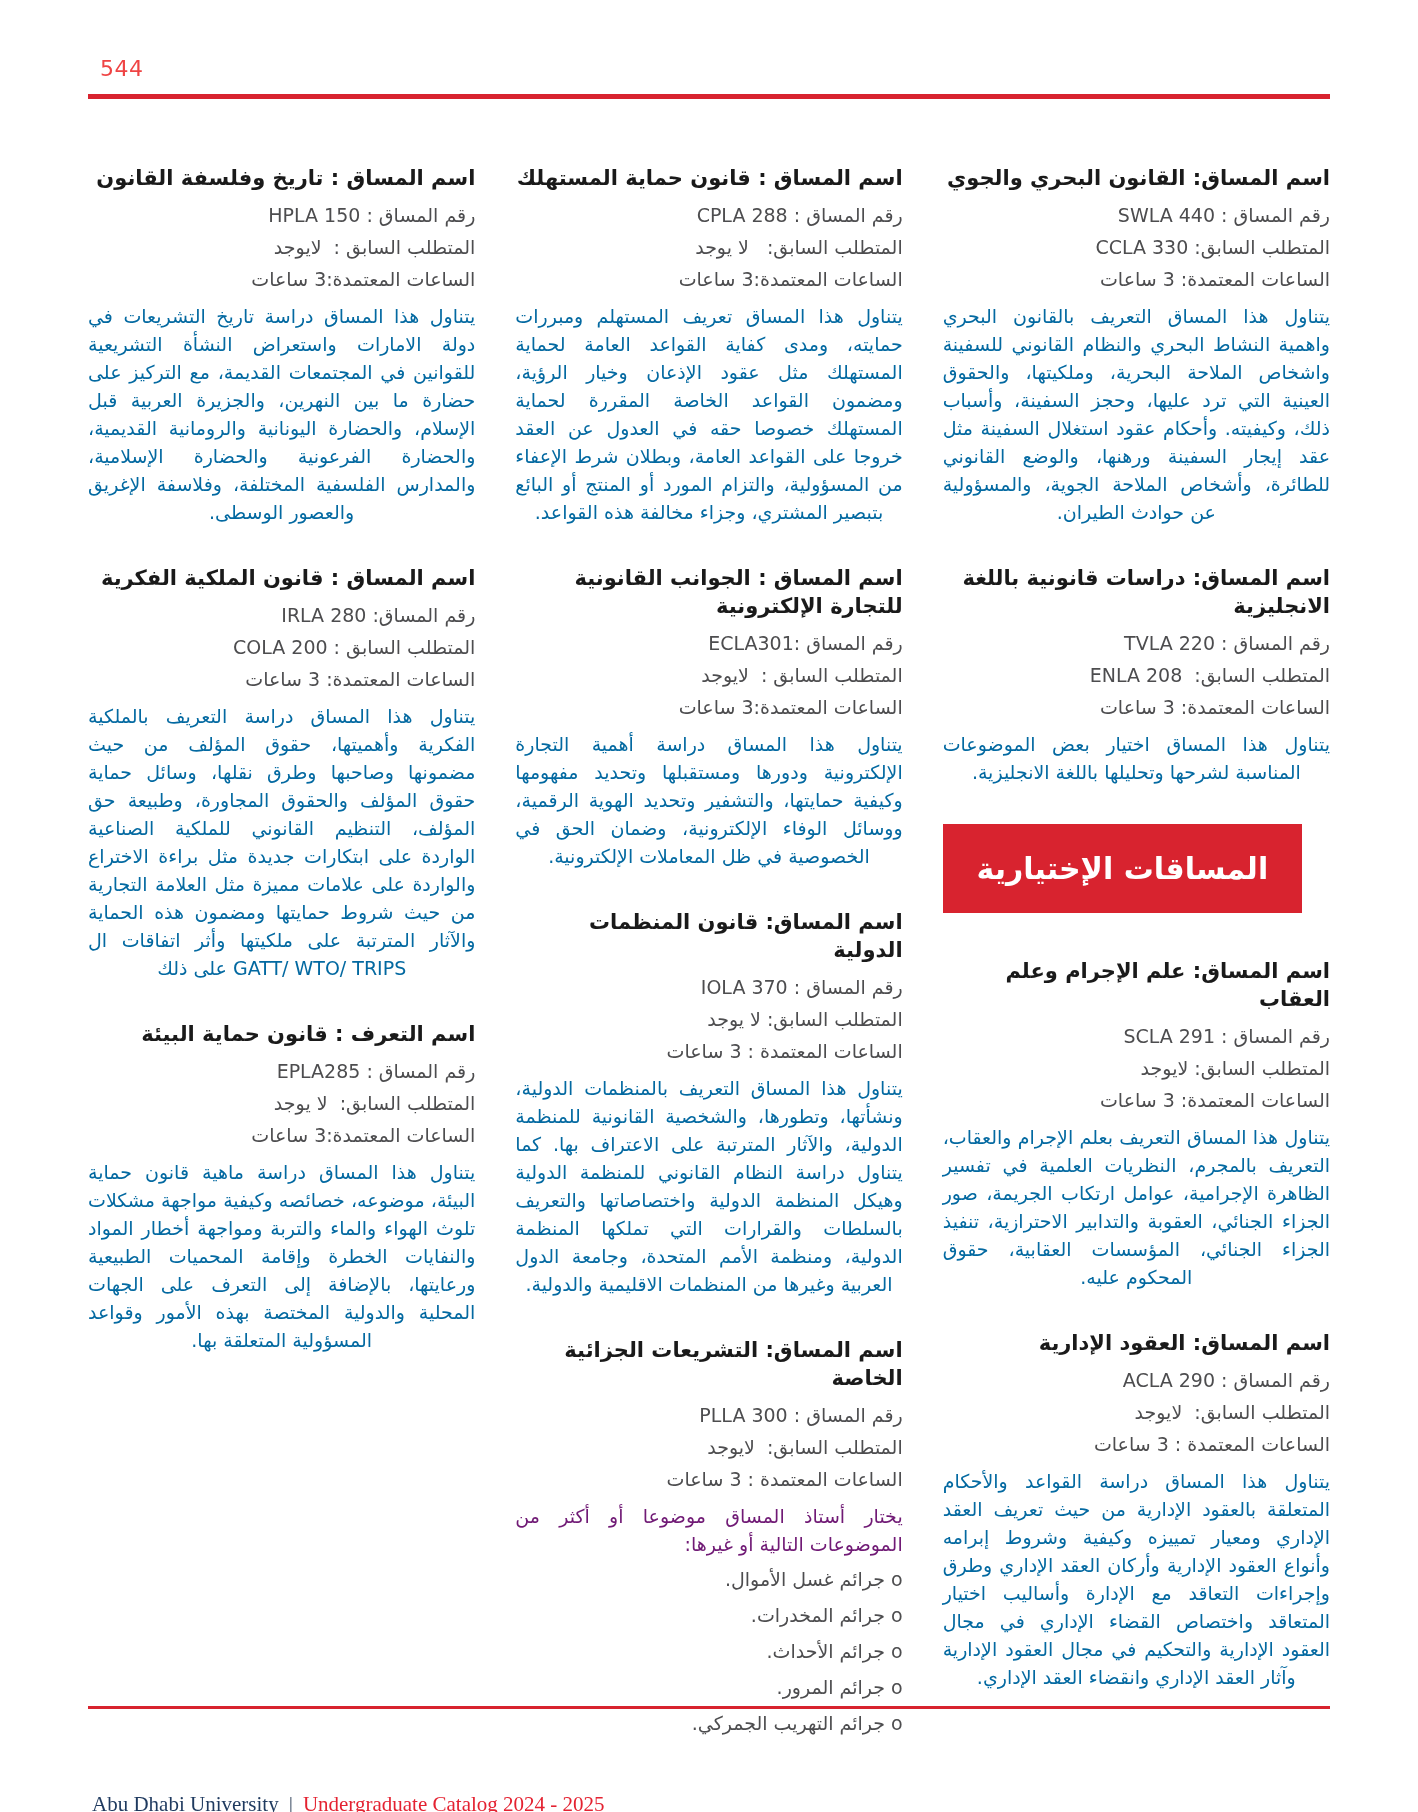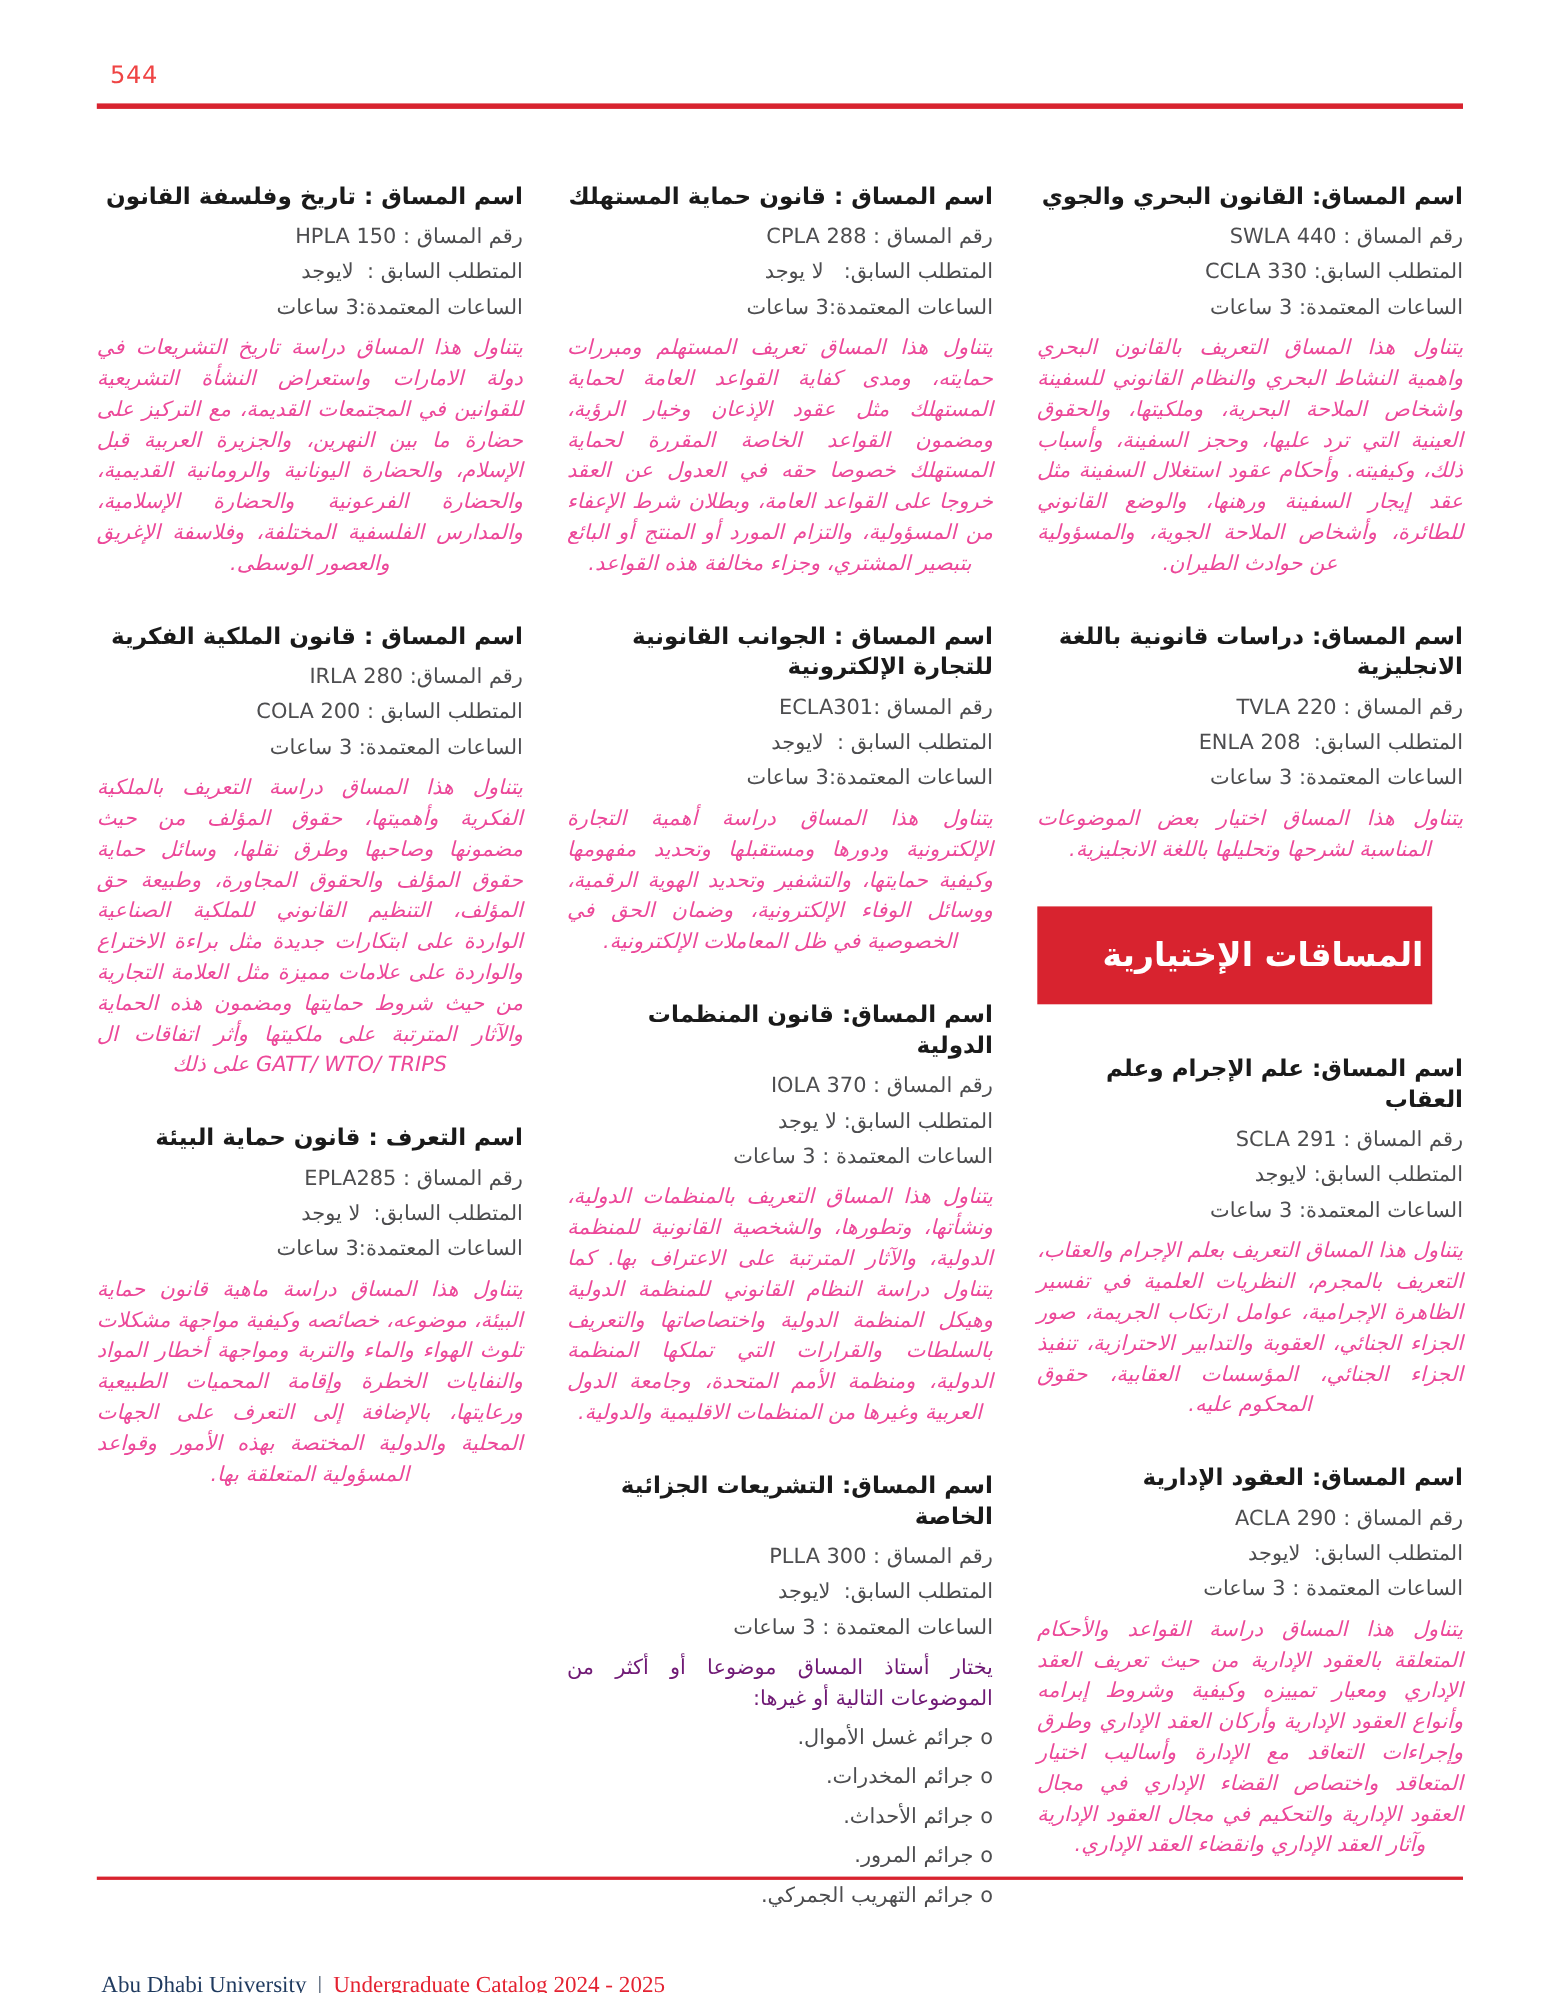--- a/index.html
+++ b/index.html
@@ -26,34 +26,34 @@
   .course { margin-bottom:38px; }
   .course-title {
     font-size:21px; font-weight:bold; color:#1a1a1a;
     line-height:28px; text-align:right; margin-bottom:10px;
   }
   .meta-line {
     font-size:19px; color:#4d4d4f; line-height:26px;
     margin-bottom:6px; text-align:right; white-space:pre-wrap;
   }
   .course-desc {
-    font-size:19px; color:#ec4899; line-height:28px;
-    text-align:justify; text-align-last:center; margin-top:10px;font-style:italic;
+    font-size:19px; color:#0369a1; line-height:28px;
+    text-align:justify; text-align-last:center; margin-top:10px;
   }
   .course-intro {
     font-size:19px; color:#701a75; line-height:28px;
     text-align:justify; text-align-last:right; margin-top:10px; margin-bottom:8px;
   }
   .topic-item {
     font-size:19px; color:#4d4d4f; line-height:27px;
     margin-bottom:9px; text-align:right;
   }
   .banner {
     background:var(--red,#d8232f); color:#ffffff;
-    font-size:30px; font-weight:bold; 
+    font-size:30px; font-weight:bold; text-align:center;
     padding:27px 8px; margin:36px 28px 44px 0;
   }
   .footer-rule {
     position:absolute; top:1706px; left:88px; width:1242px; height:3px;
     background:var(--red,#d8232f);
   }
   .footer {
     position:absolute; top:1792px; left:92px; direction:ltr;
     font-size:21px; color:var(--navy,#1f3a5f);font-family:Liberation Serif, serif;
   }

